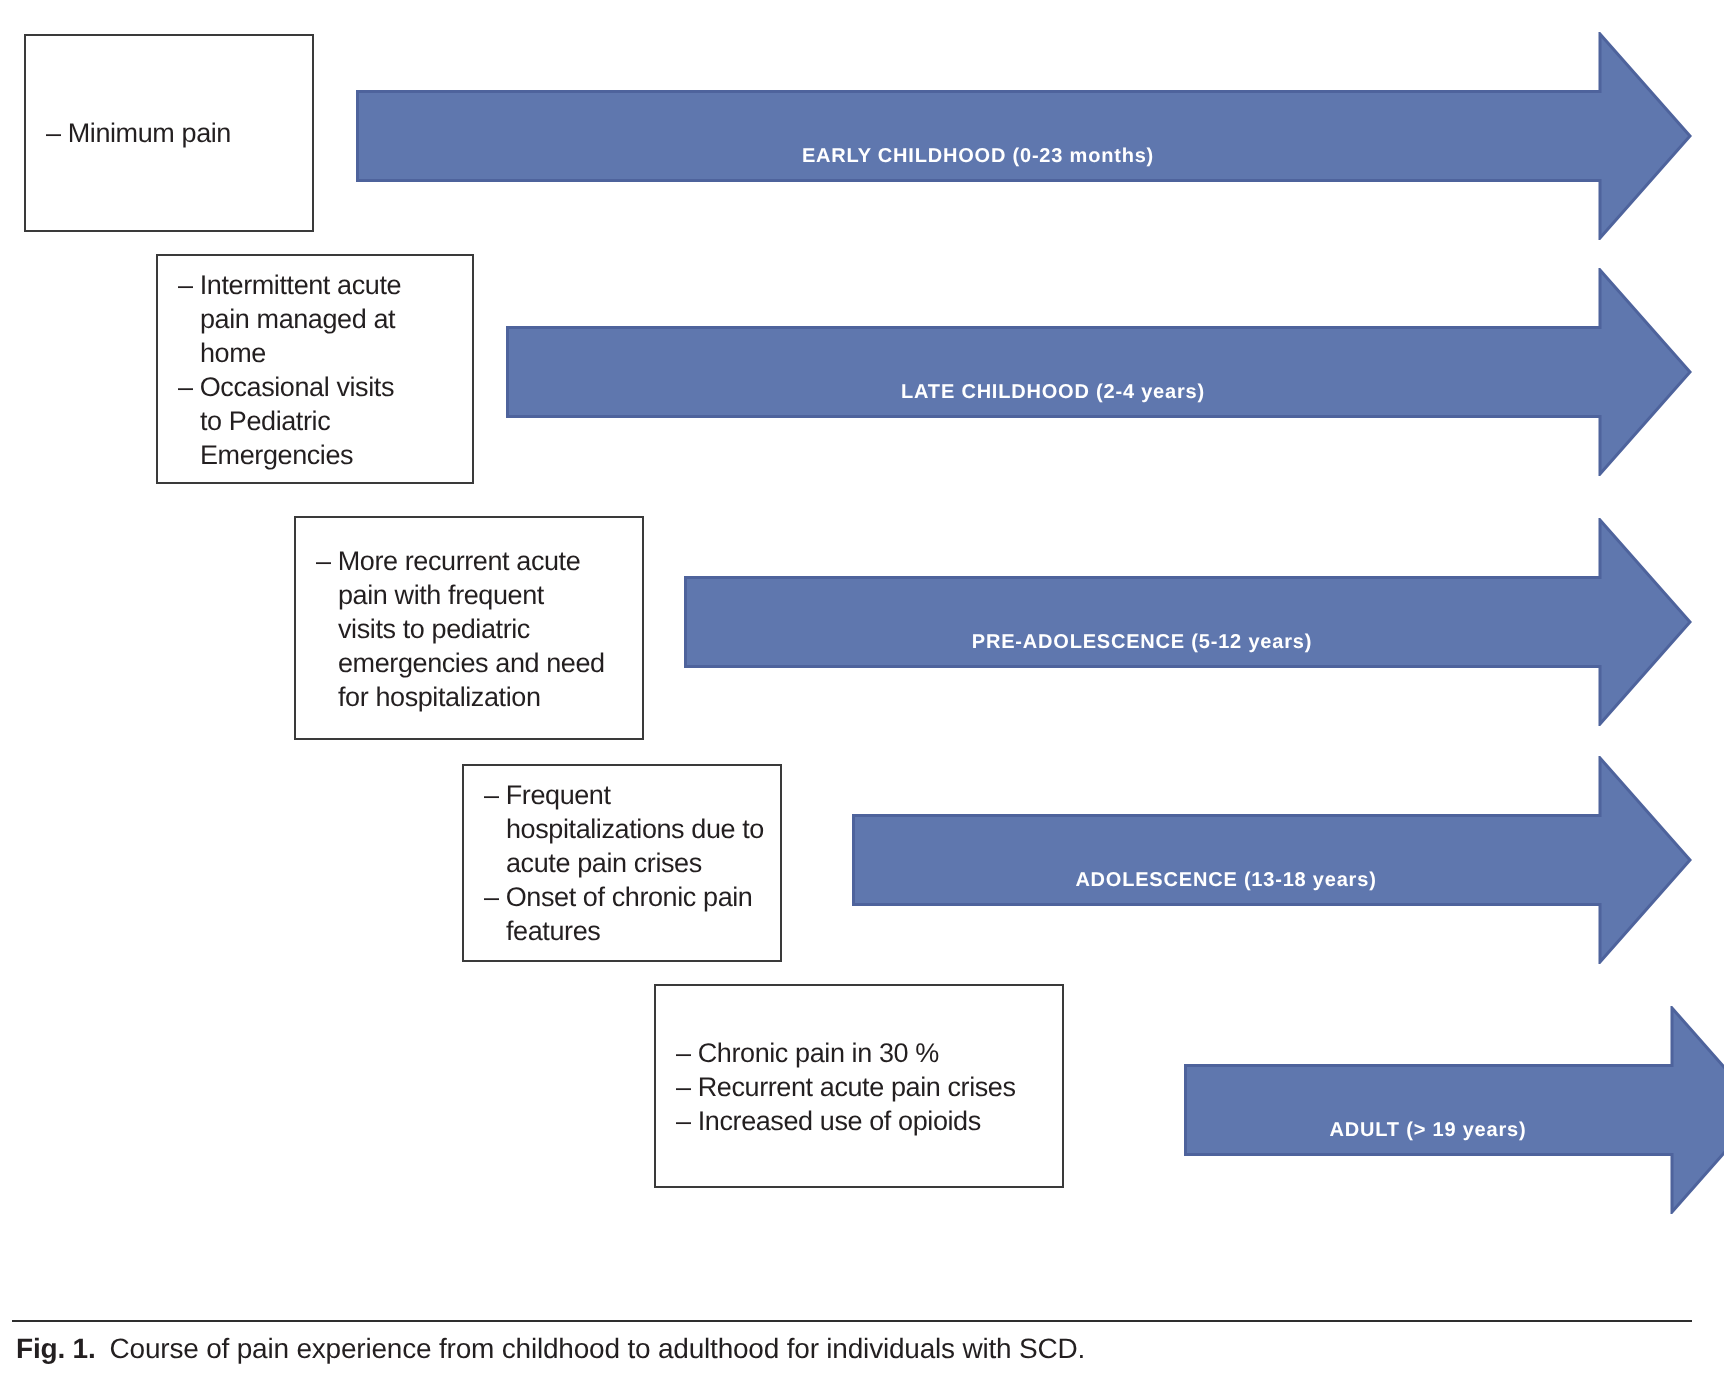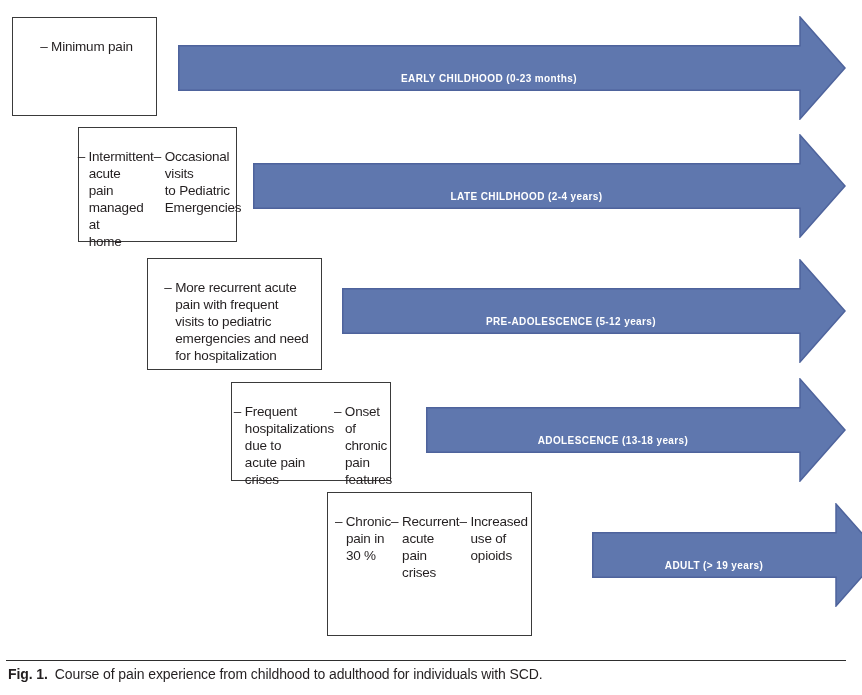--- a/index.html
+++ b/index.html
@@ -12,23 +12,23 @@
   }
   .figure { position: absolute; inset: 0; }
 
   
   .note-box {
     position: absolute;
     box-sizing: border-box;
     border: 1.5px solid var(--box-border, #3A3A3A);
     background: #ffffff;
     display: flex;
-    flex-direction: row;
+    flex-direction: column;
     justify-content: center;
-    padding: 20px 6px 4px 10px;
+    padding: 4px 6px 4px 10px;
   }
   .bullet {
     font-size: 13.5px;
     line-height: 17px;
     white-space: pre-line;
     padding-left: 11px;
     text-indent: -11px;
     letter-spacing: -0.2px;
   }
 
@@ -112,21 +112,21 @@
     <div class="bullet">– Onset of chronic pain
 features</div>
   </div>
   <div class="stage-arrow" style="left:426px; top:378px; width:420px;">
     <svg width="420" height="104" viewBox="0 0 420 104">
       <polygon class="arrow-poly" points="0.75,29.75 374,29.75 374,1 419,52 374,103 374,74.25 0.75,74.25"></polygon>
     </svg>
     <div class="arrow-label" style="width:374px;">ADOLESCENCE (13-18 years)</div>
   </div>
 
-  <div class="note-box" style="left:327px; top:492px; width:205px; height:144px;">
+  <div class="note-box" style="left:327px; top:492px; width:205px; height:102px;">
     <div class="bullet">– Chronic pain in 30 %</div>
     <div class="bullet">– Recurrent acute pain crises</div>
     <div class="bullet">– Increased use of opioids</div>
   </div>
   <div class="stage-arrow" style="left:556px; top:503px; width:290px;margin-left:36px;">
     <svg width="290" height="104" viewBox="0 0 290 104">
       <polygon class="arrow-poly" points="0.75,29.75 244,29.75 244,1 289,52 244,103 244,74.25 0.75,74.25"></polygon>
     </svg>
     <div class="arrow-label" style="width:244px;">ADULT (&gt; 19 years)</div>
   </div>

